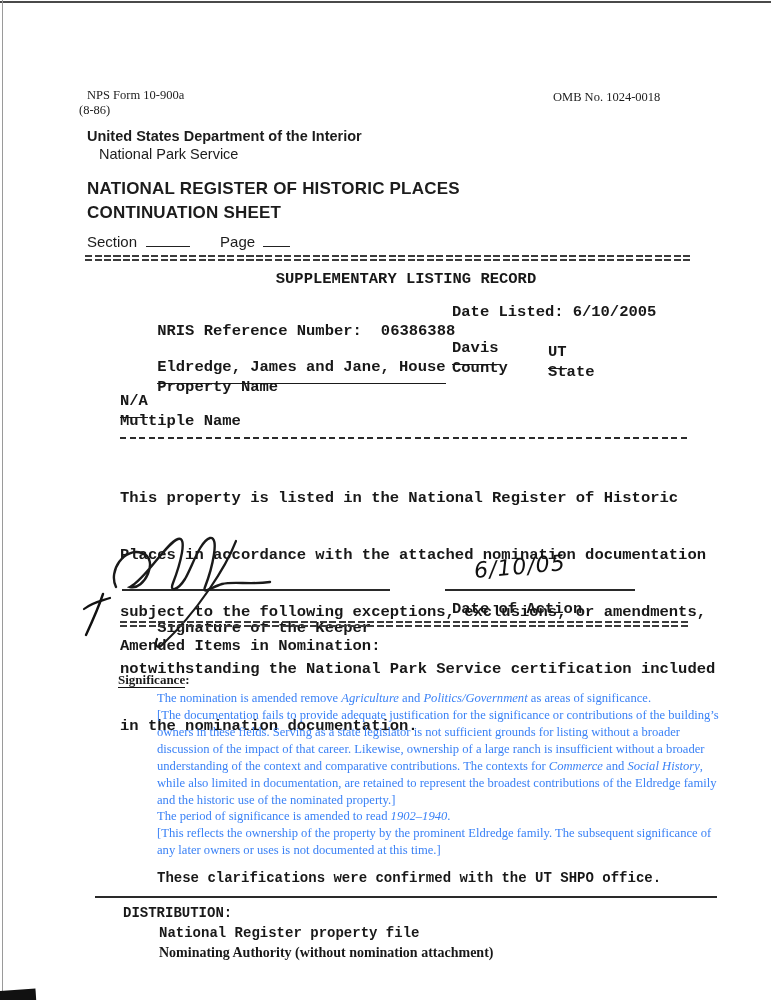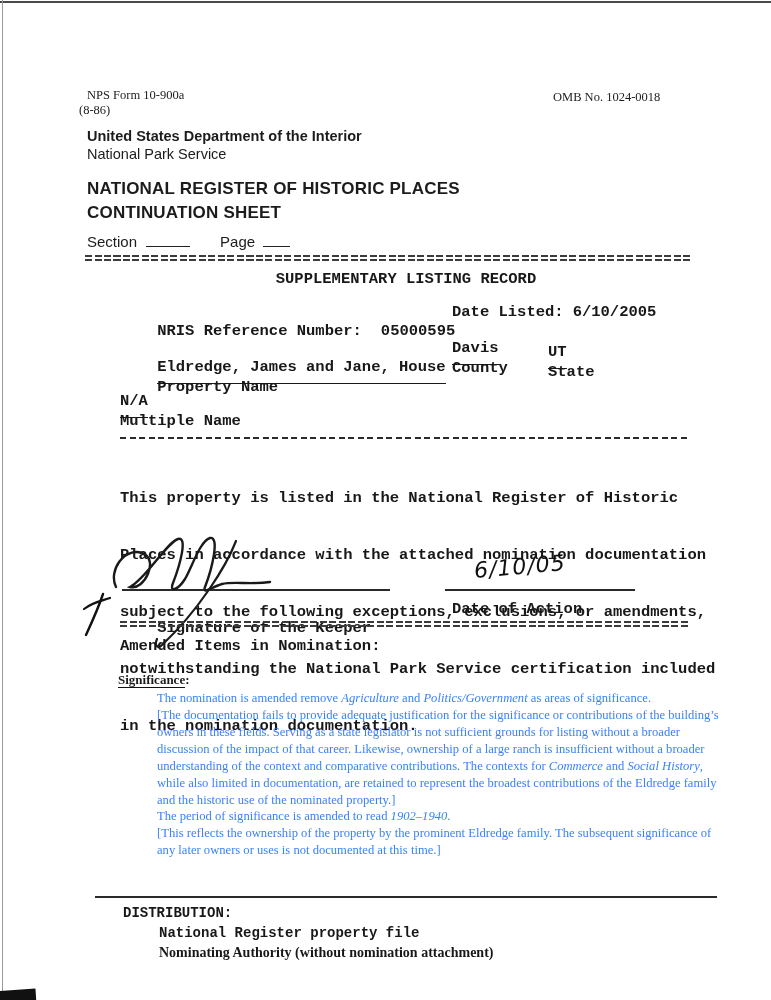--- a/index.html
+++ b/index.html
@@ -6,21 +6,21 @@
   .page{position:relative;width:771px;height:1000px;background:#ffffff;overflow:hidden;
         color:#1c1c1c;font-family:"Liberation Serif",serif;}
   
   .edge-top{position:absolute;top:1px;left:0;width:771px;height:2px;background:#4a4a4a;}
   .edge-left{position:absolute;top:0;left:2px;width:1px;height:1000px;background:#9a9a9a;}
   .corner-bl{position:absolute;left:-8px;bottom:-5px;width:44px;height:15px;background:#111;
              transform:rotate(-4deg);}
   
   .serif-sm{position:absolute;font:12.5px/15px "Liberation Serif",serif;}
   .dept{position:absolute;left:87px;top:127px;font:bold 14.5px/18px "Liberation Sans",sans-serif;}
-  .agency{position:absolute;left:87px;top:145px;font:14.5px/18px "Liberation Sans",sans-serif;}
+  .agency{position:absolute;left:99px;top:145px;font:14.5px/18px "Liberation Sans",sans-serif;}
   .doctitle{position:absolute;left:87px;top:177px;font:bold 17px/24px "Liberation Sans",sans-serif;letter-spacing:.2px;}
   .section-row{position:absolute;left:87px;top:233px;font:15px/18px "Liberation Sans",sans-serif;}
   .blank{display:inline-block;border-bottom:1.6px solid #222;height:13px;vertical-align:baseline;}
   .blank-long{width:44px;margin-left:9px;}
   .blank-short{width:27px;margin-left:8px;}
   .pagelbl{margin-left:30px;}
   
   .eqline{position:absolute;}
   .eqline .bar{height:2px;background:repeating-linear-gradient(90deg,#3b3b3b 0 7px,rgba(0,0,0,0) 7px 9.5px);}
   .eqline .bar + .bar{margin-top:2px;}
@@ -75,21 +75,21 @@
   </div>
 
   <div class="eqline" style="left:85px;top:255px;width:608px;">
     <div class="bar"></div>
       <div class="bar"></div>
   </div>
 
   <div class="mono center-head" style="top:270px;">SUPPLEMENTARY LISTING RECORD</div>
 
   <div class="mono row" style="top:303px;width:572px;">
-    <span>NRIS Reference Number:</span><span class="gap2"></span><span>05000595</span>
+    <span>NRIS Reference Number:</span><span class="gap2"></span><span>06386388</span>
     <span class="col2"><span>Date Listed:</span><span class="gap1"></span><span>6/10/2005</span></span>
   </div>
 
   <div class="mono row" style="top:339px;width:572px;">
     <span class="u">Eldredge, James and Jane, House</span>
     <span class="col2"><span class="u">Davis</span></span>
     <span class="col3"><span class="u">UT</span></span>
   </div>
   <div class="mono row" style="top:359px;width:572px;">
     <span>Property Name</span>
@@ -141,19 +141,20 @@
 
   <div class="mono row" style="top:637px;">Amended Items in Nomination:</div>
 
   <div class="sig-head">
     <span class="word">Significance</span><span>:</span>
   </div>
 
   <div class="sig-par" style="top:690px;"><span>The nomination is amended remove </span><span class="it">Agriculture</span><span> and </span><span class="it">Politics/Government</span><span> as areas of significance.</span><br><span>[The documentation fails to provide adequate justification for the significance or contributions of the building’s owners in these fields.  Serving as a state legislator is not sufficient grounds for listing without a broader discussion of the impact of that career.  Likewise, ownership of a large ranch is insufficient without a broader understanding of the context and comparative contributions.  The contexts for </span><span class="it">Commerce</span><span> and </span><span class="it">Social History</span><span>, while also limited in documentation, are retained to represent the broadest contributions of the Eldredge family and the historic use of the nominated property.]</span></div>
   <div class="sig-par" style="top:808px;"><span>The period of significance is amended to read </span><span class="it">1902–1940</span><span>.</span><br><span>[This reflects the ownership of the property by the prominent Eldredge family.  The subsequent significance of any later owners or uses is not documented at this time.]</span></div>
 
+  <div class="mono-sm" style="left:157px;top:869px;">These clarifications were confirmed with the UT SHPO office.</div>
 
   <div class="solid-line" style="left:95px;top:896px;width:622px;"></div>
 
   <div class="mono-sm" style="left:123px;top:904px;">DISTRIBUTION:</div>
   <div class="mono-sm" style="left:159px;top:924px;">National Register property file</div>
   <div class="mono-sm" style="left:159px;top:944px;font-family:Liberation Serif, serif;">Nominating Authority (without nomination attachment)</div>
 </div>
 
 </body></html>

